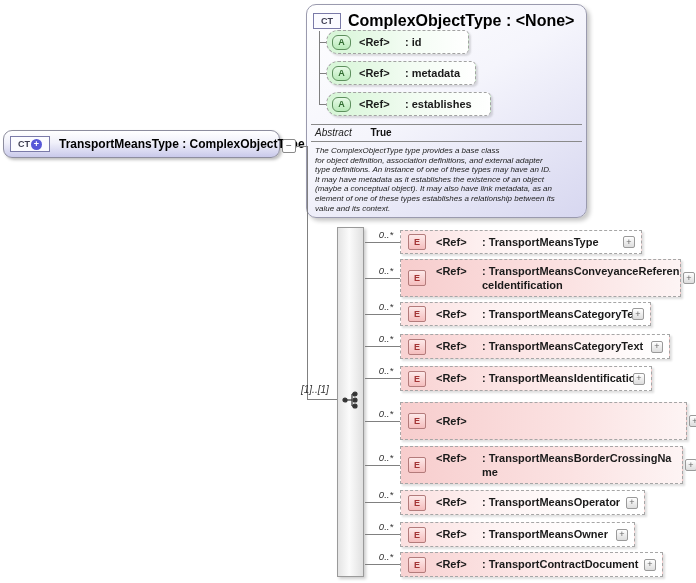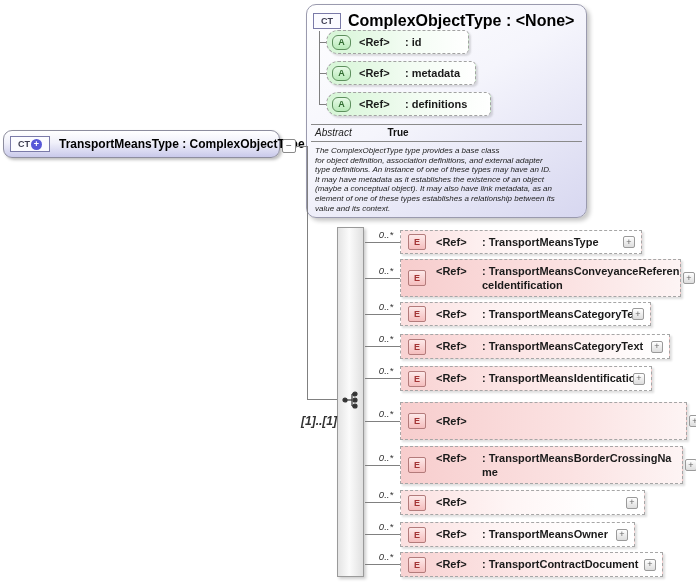--- a/index.html
+++ b/index.html
@@ -41,32 +41,32 @@
   .a-badge{display:inline-flex;align-items:center;justify-content:center;
     width:17px;height:13px;border:1px solid #5d8f5d;border-radius:6px;
     background:linear-gradient(180deg,#e7fae7,#b9eab9);
     font-size:9px;font-weight:bold;color:#2f6b2f;}
   .ref-label{font-size:11px;font-weight:bold;color:#1a1a1a;margin-left:8px;width:46px;flex:none;}
   .member-name{font-size:11px;font-weight:bold;color:#1a1a1a;}
   .sep{position:absolute;left:4px;right:4px;border-top:1px solid #8a8a8a;z-index:2;}
   .sep.s1{top:119px;} .sep.s2{top:136px;}
   .abstract-row{position:absolute;left:8px;top:122px;z-index:2;font-size:10px;}
   .abstract-label{font-style:italic;color:#222;}
-  .abstract-value{font-weight:bold;color:#111;margin-left:33px;}
+  .abstract-value{font-weight:bold;color:#111;margin-left:16px;}
   .annotation{position:absolute;left:8px;top:141px;width:268px;z-index:2;
     font-size:8px;font-style:italic;color:#222;line-height:1.2;white-space:pre-line;}
 
   
   .group-bar{position:absolute;left:337px;top:227px;width:27px;height:350px;z-index:2;
     border:1px solid #9a9a9a;box-sizing:border-box;
     background:linear-gradient(90deg,#e4e4e4 0%,#fbfbfb 45%,#e0e0e0 100%);
     box-shadow:2px 2px 3px rgba(0,0,0,.2);}
   .seq-icon{position:absolute;left:3px;top:162px;}
   .cardinality{position:absolute;left:301px;top:384px;z-index:4;
-    font-size:12px;font-weight:bold;font-style:italic;color:#333;white-space:nowrap;margin-top:30px;}
+    font-size:10px;font-weight:normal;font-style:italic;color:#333;white-space:nowrap;}
 
   
   .el-node{position:absolute;z-index:2;box-sizing:border-box;
     border:1px dashed #a6a6a6;box-shadow:2px 2px 2px rgba(0,0,0,.13);
     display:flex;align-items:center;padding-left:7px;}
   .el-node.pink-strong{background:linear-gradient(90deg,#f7cdcd 0%,#fbe2e2 60%,#fdf4f4 100%);}
   .el-node.pink{background:linear-gradient(90deg,#f8d2d2 0%,#fdeaea 55%,#ffffff 95%);}
   .el-node.pink-light{background:linear-gradient(90deg,#fbe0e0 0%,#fef5f5 45%,#ffffff 80%);}
   .e-badge{display:inline-flex;align-items:center;justify-content:center;flex:none;
     width:16px;height:14px;border:1px solid #b37b7b;border-radius:2px;
@@ -138,21 +138,21 @@
       <span class="member-name">: id</span>
     </div>
     <div class="attr-capsule" style="left:19px;top:56px;width:150px;">
       <span class="a-badge">A</span>
       <span class="ref-label">&lt;Ref&gt;</span>
       <span class="member-name">: metadata</span>
     </div>
     <div class="attr-capsule" style="left:19px;top:87px;width:165px;">
       <span class="a-badge">A</span>
       <span class="ref-label">&lt;Ref&gt;</span>
-      <span class="member-name">: definitions</span>
+      <span class="member-name">: establishes</span>
     </div>
 
     <div class="sep s1"></div>
     <div class="abstract-row">
       <span class="abstract-label">Abstract</span>
       <span class="abstract-value">True</span>
     </div>
     <div class="sep s2"></div>
     <div class="annotation">The ComplexObjectType type provides a base class
 for object definition, association definitions, and external adapter
@@ -249,20 +249,21 @@
         <span class="ref-label">&lt;Ref&gt;</span>
         <span class="member-name wrap-name" style="width:198px;">: TransportMeansBorderCrossingName</span>
       </span>
     <span class="expand-box plus-out">+</span>
   </div>
 
   <div class="el-node pink-light" style="left:400px;top:490px;width:245px;height:25px;">
     <span class="e-badge">E</span>
     <span class="el-inner">
         <span class="ref-label">&lt;Ref&gt;</span>
+        <span class="member-name">: TransportMeansOperator</span>
       </span>
     <span class="expand-box plus-in">+</span>
   </div>
 
   <div class="el-node pink-light" style="left:400px;top:522px;width:235px;height:25px;">
     <span class="e-badge">E</span>
     <span class="el-inner">
         <span class="ref-label">&lt;Ref&gt;</span>
         <span class="member-name">: TransportMeansOwner</span>
       </span>

